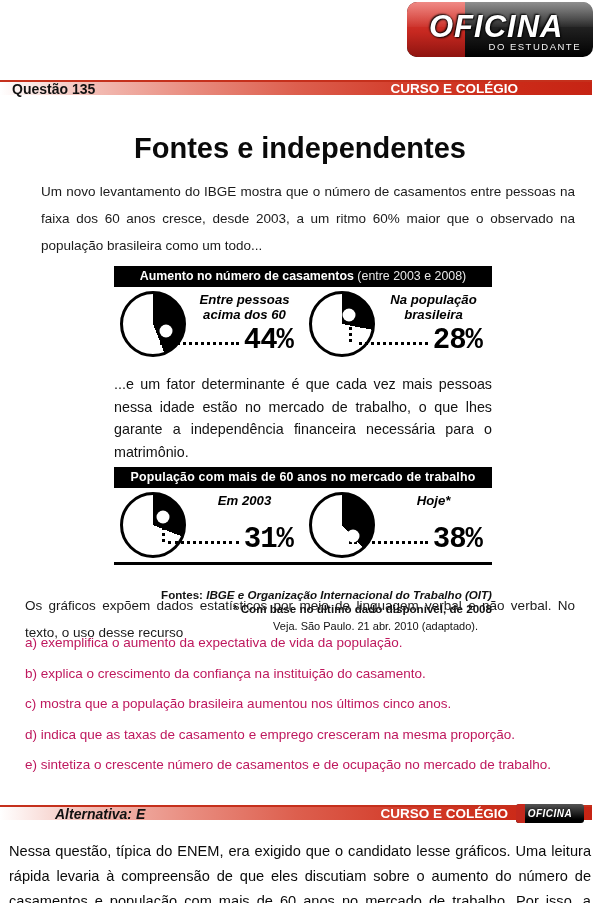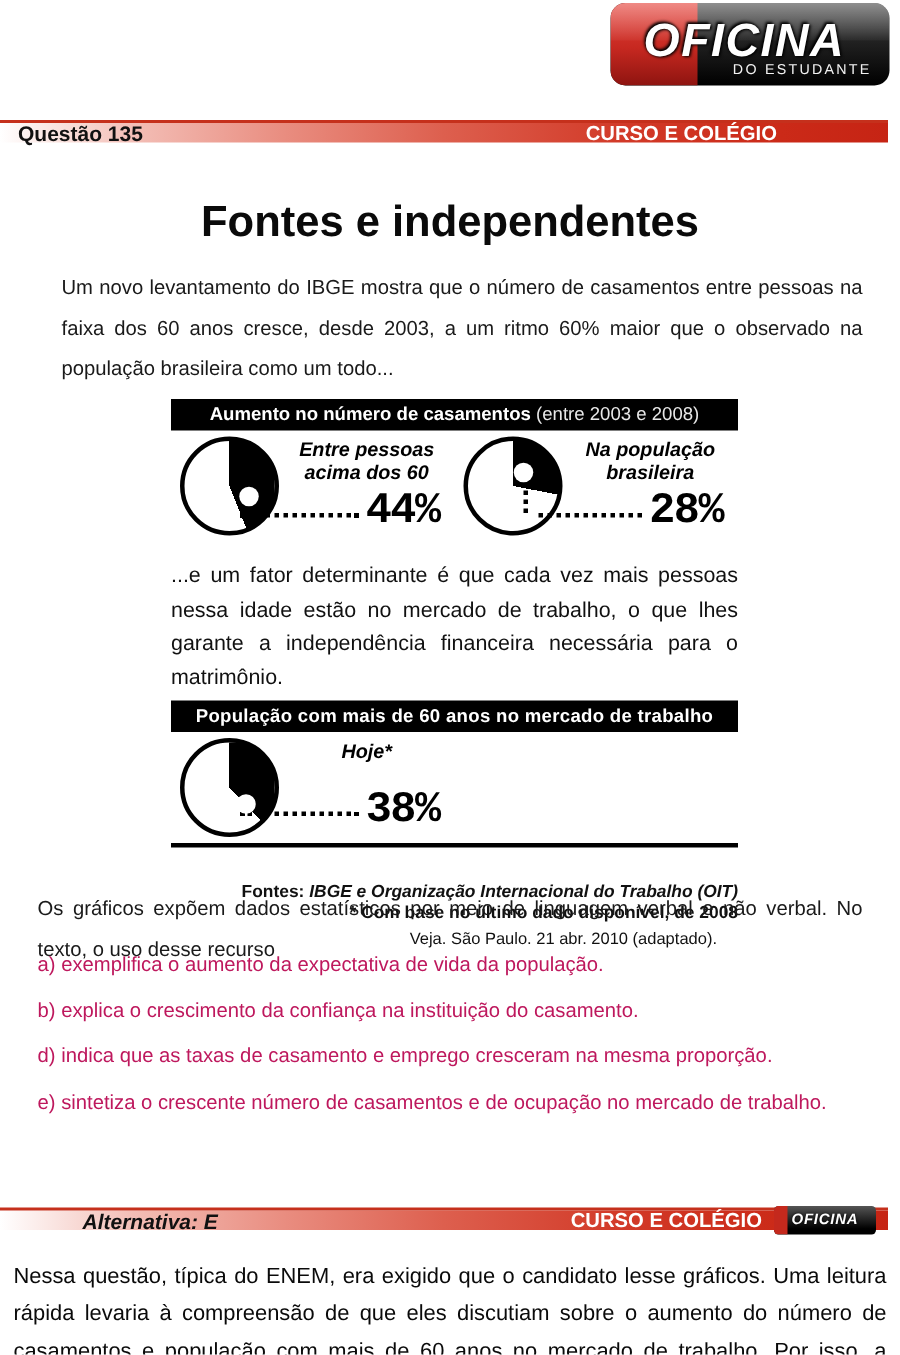--- a/index.html
+++ b/index.html
@@ -192,20 +192,36 @@
         </div>
       </div>
     </div>
   </div>
 
   <p id="info-midtext">...e um fator determinante é que cada vez mais pessoas nessa idade estão no mercado de trabalho, o que lhes garante a independência financeira necessária para o matrimônio.</p>
 
   <div class="info-header info-header2">População com mais de 60 anos no mercado de trabalho</div>
 
   <div class="pie-row">
+    <div class="pie-group single g2">
+      <div class="pie-wrap">
+        <div class="pie" style="background: conic-gradient(rgb(0, 0, 0) 0deg, rgb(0, 0, 0) 31%, rgb(255, 255, 255) 31%, rgb(255, 255, 255) 100%);"></div>
+        <div class="dot" style="left:65%;top:38%;"></div>
+        <div class="vdrop" style="left:64%;top:46%;height:20px;"></div>
+      </div>
+      <div class="pie-right">
+        <div class="pie-label">
+          <span>Em 2003</span>
+        </div>
+        <div class="pct-row">
+          <span class="leader"></span>
+          <span class="pct">31%</span>
+        </div>
+      </div>
+    </div>
 
     <div class="pie-group single g3">
       <div class="pie-wrap">
         <div class="pie" style="background: conic-gradient(rgb(0, 0, 0) 0deg, rgb(0, 0, 0) 38%, rgb(255, 255, 255) 38%, rgb(255, 255, 255) 100%);"></div>
         <div class="dot" style="left:66%;top:66%;"></div>
       </div>
       <div class="pie-right">
         <div class="pie-label">
           <span>Hoje*</span>
         </div>
@@ -225,20 +241,21 @@
   </div>
 
   <div class="credit">Veja. São Paulo. 21 abr. 2010 (adaptado).</div>
 </div>
 
 <p id="stem">Os gráficos expõem dados estatísticos por meio de linguagem verbal e não verbal. No texto, o uso desse recurso</p>
 
 <ul id="options">
   <li>a) exemplifica o aumento da expectativa de vida da população.</li>
   <li>b) explica o crescimento da confiança na instituição do casamento.</li>
+  <li>c) mostra que a população brasileira aumentou nos últimos cinco anos.</li>
   <li>d) indica que as taxas de casamento e emprego cresceram na mesma proporção.</li>
   <li>e) sintetiza o crescente número de casamentos e de ocupação no mercado de trabalho.</li>
 </ul>
 
 <div class="redbar" id="bar2">
   <span class="bar-left">Alternativa: E</span>
   <span class="bar-right">
     <span class="bar-right-label">CURSO E COLÉGIO</span>
     <span class="mini-logo">
       <span class="mini-red"></span>

